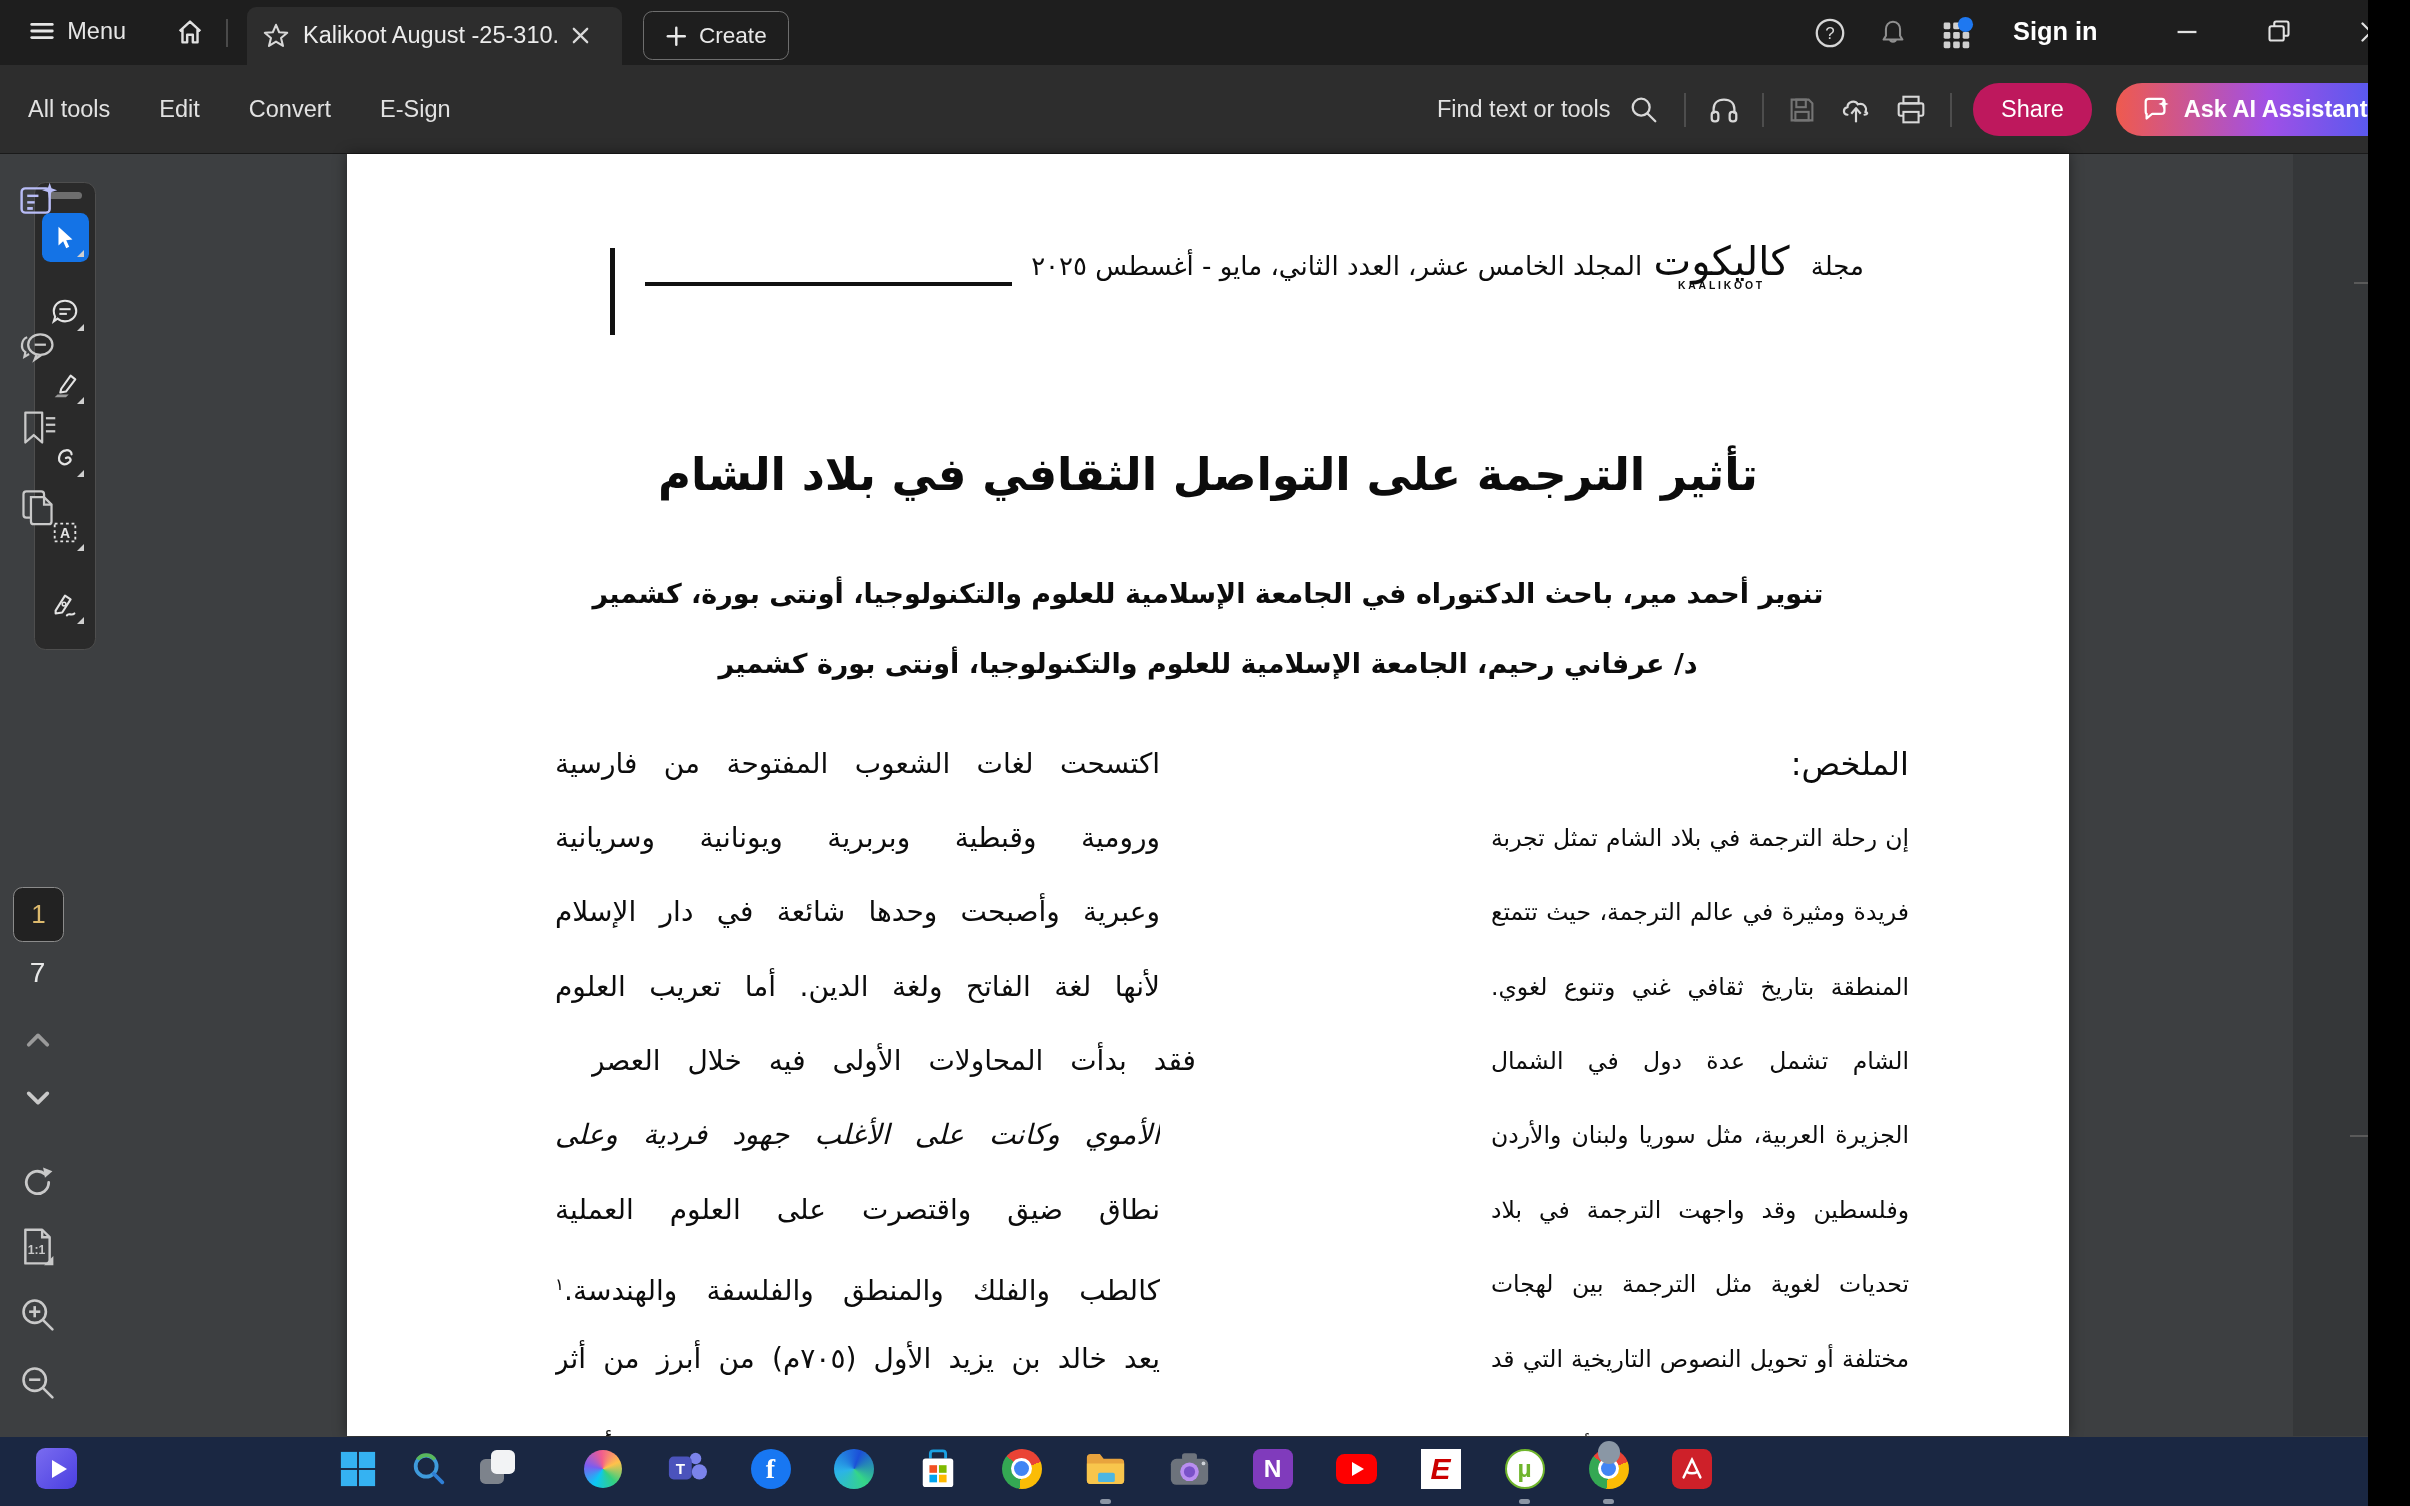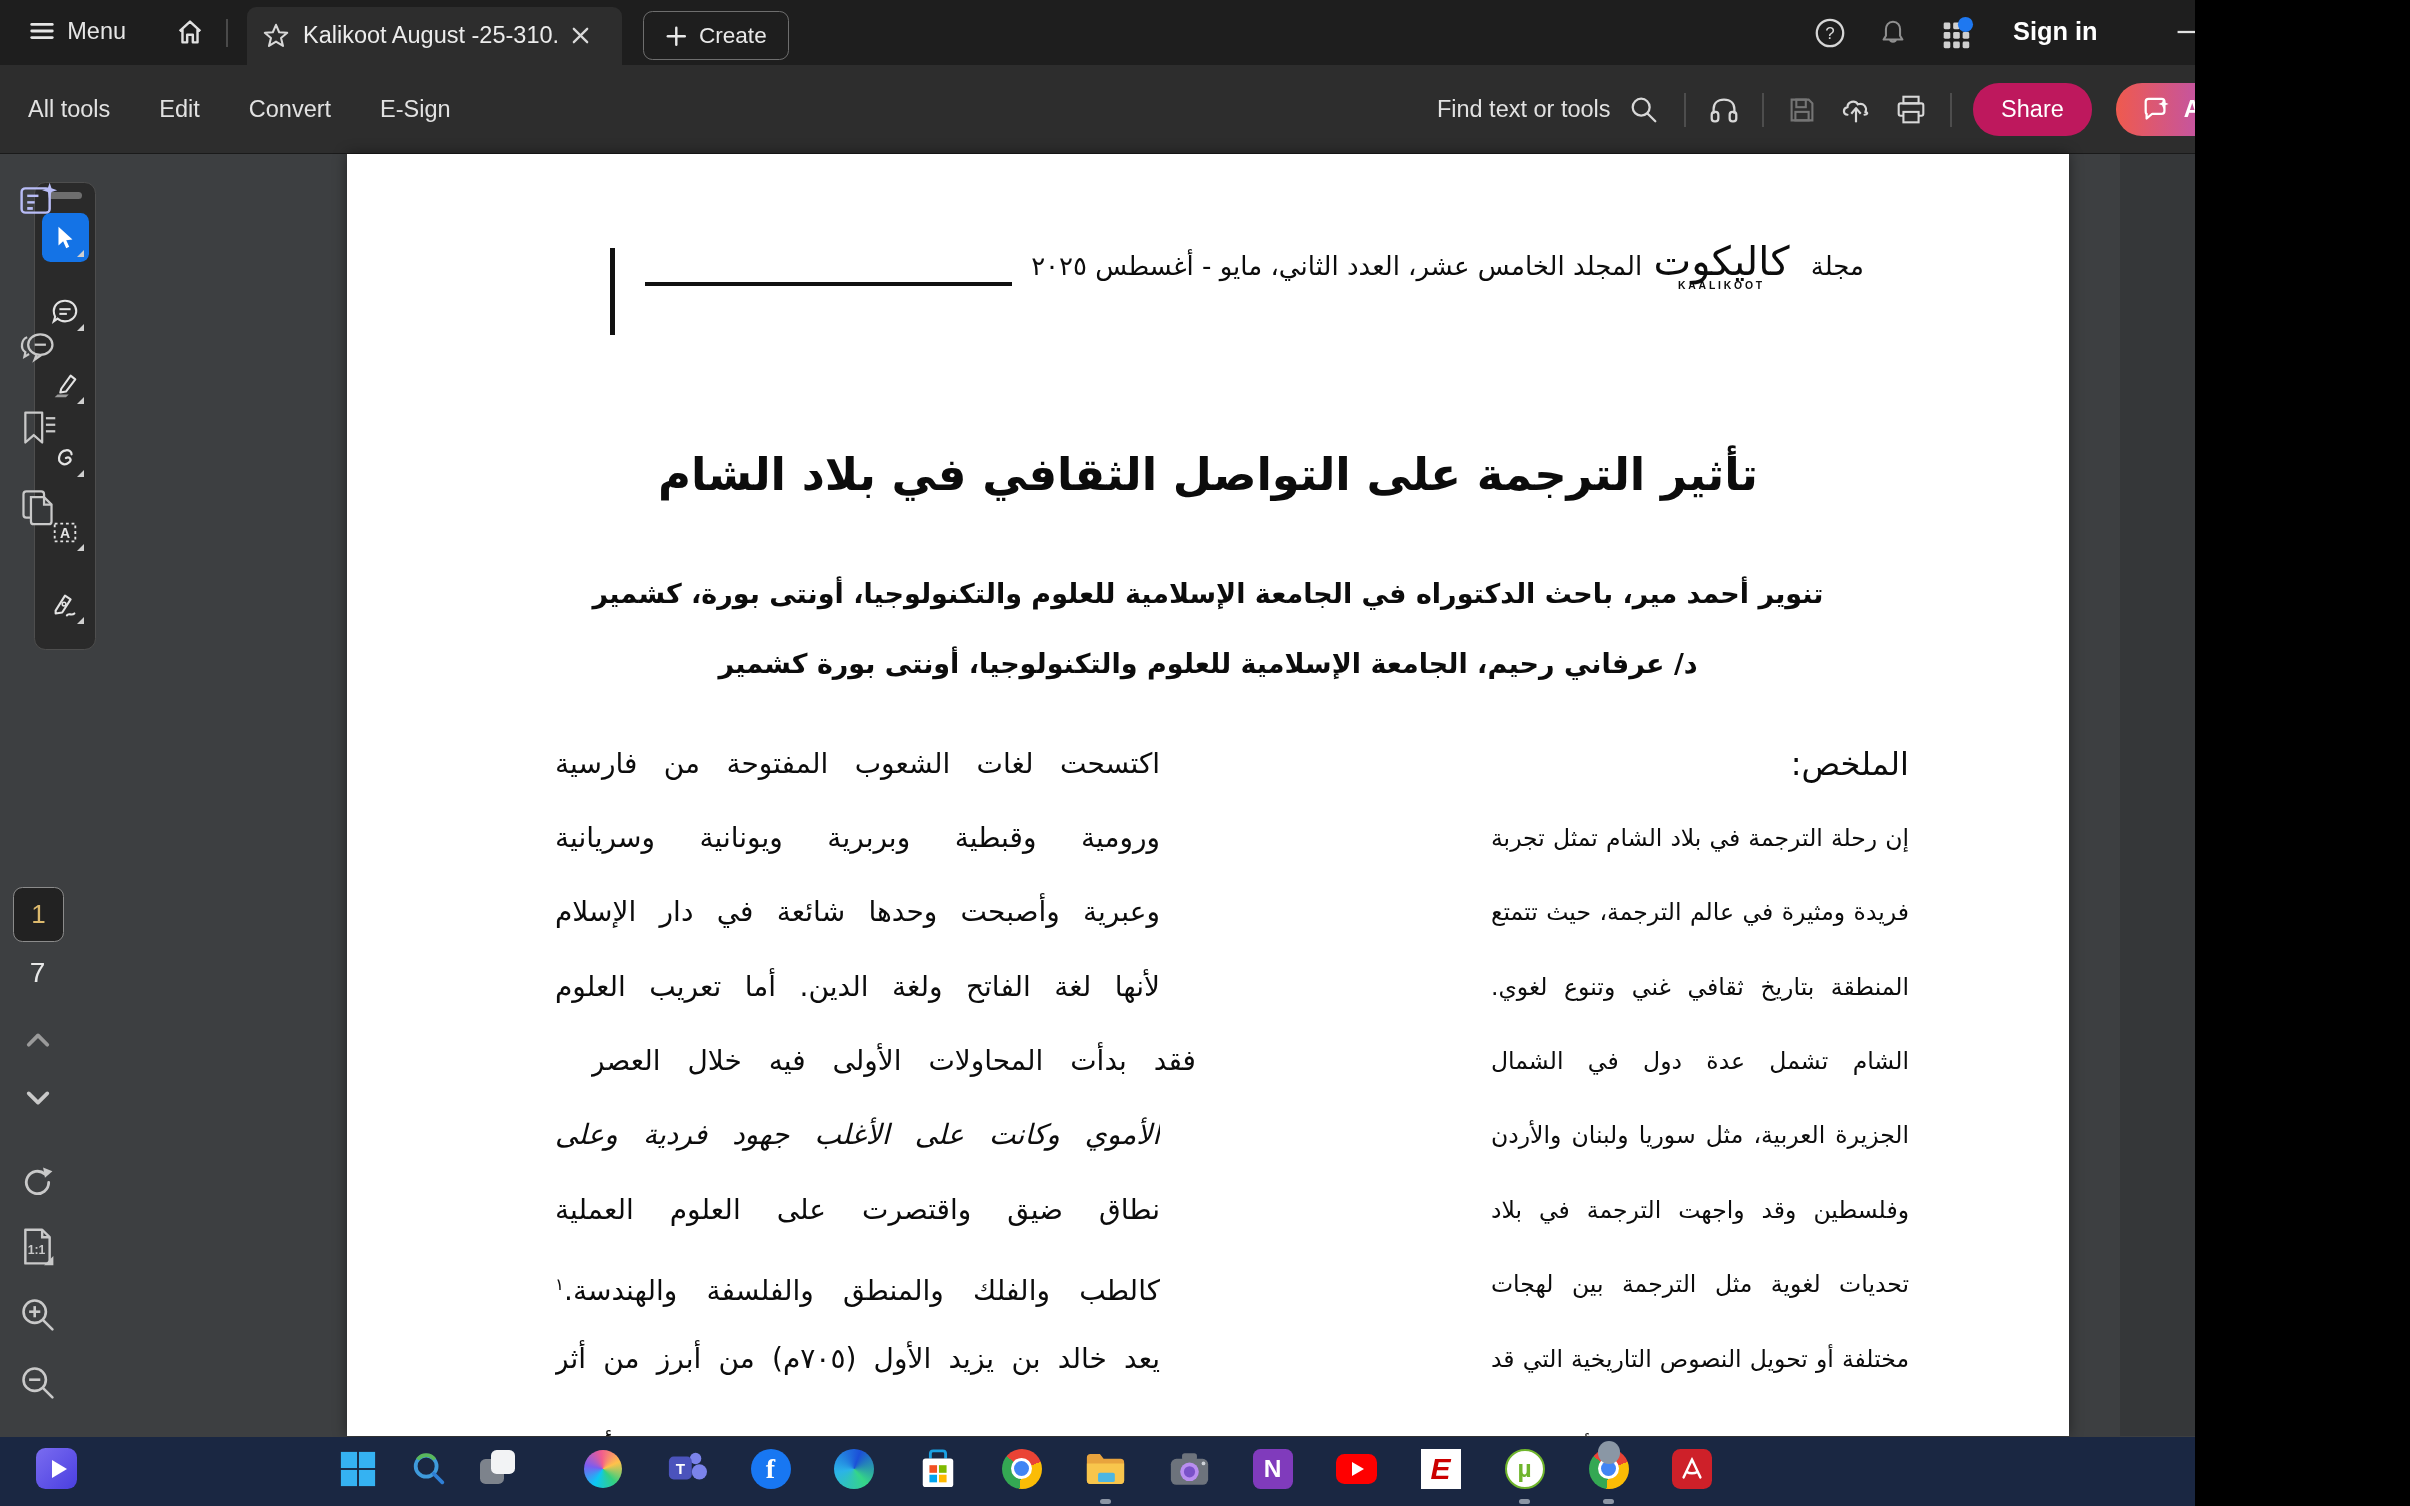--- a/index.html
+++ b/index.html
@@ -1,16 +1,16 @@
 <!DOCTYPE html>
 <html style="font-size:15px"><head>
 <meta charset="utf-8">
 <style>
   html,body{margin:0;padding:0;background:#000;}
-  .screen{position:relative;width:2195px;height:1507px;background:#3d3f41;overflow:hidden;
+  .screen{position:relative;width:2368px;height:1507px;background:#3d3f41;overflow:hidden;
           font-family:"Liberation Sans",sans-serif;-webkit-font-smoothing:antialiased;}
   .abs{position:absolute;}
   
   .titlebar{position:absolute;top:0;left:0;width:2411px;height:65px;background:#1e1e1e;}
   .tbtn{display:flex;align-items:center;gap:11.3px;color:#e6e6e6;font-size:23.5px;}
   .tab{position:absolute;left:247px;top:6.6px;width:375px;height:58px;background:#2d2d2d;
        border-radius:9.4px 9.4px 0 0;display:flex;align-items:center;gap:13px;padding:0 15px;
        box-sizing:border-box;color:#ececec;font-size:23.5px;}
   .tab-title{white-space:nowrap;overflow:hidden;max-width:254px;}
   .createbtn{position:absolute;left:643px;top:11.3px;height:47px;padding:0 21px;border:1.9px solid #6e6e6e;

